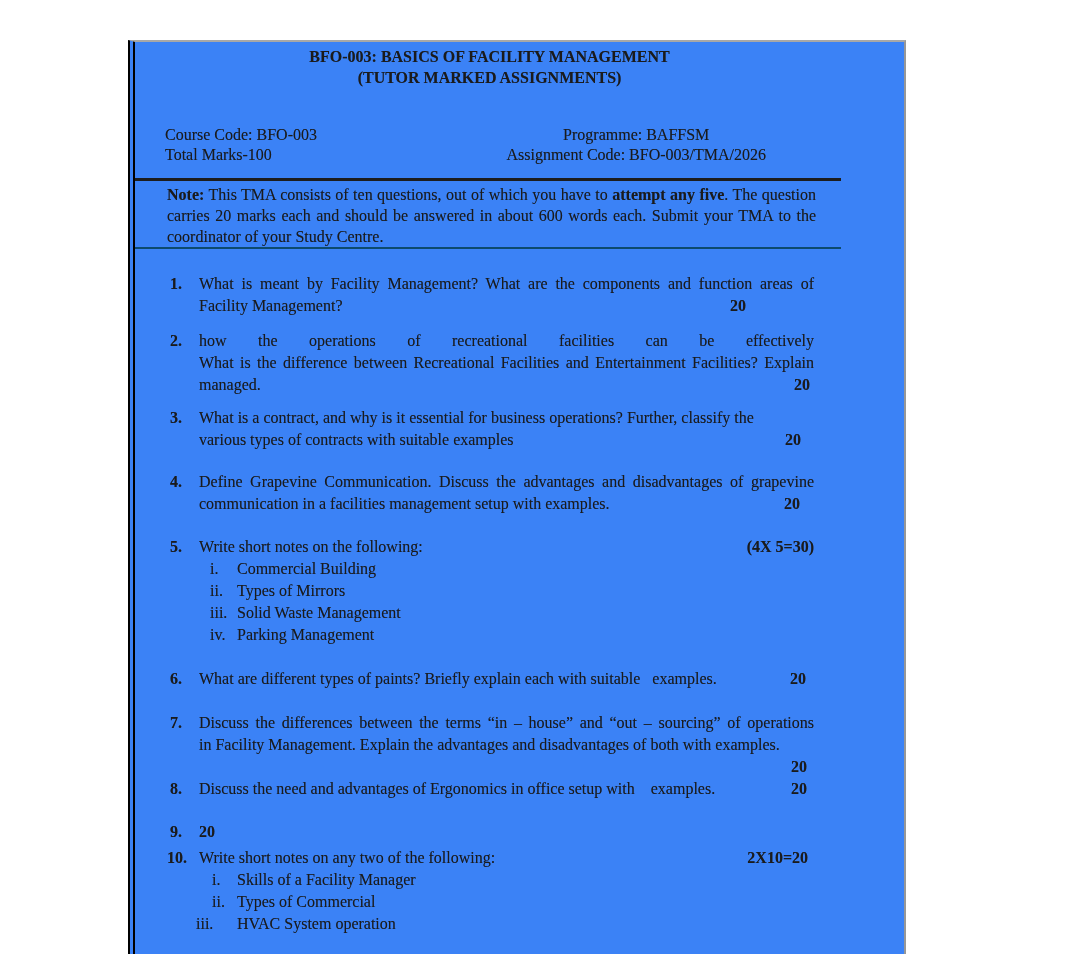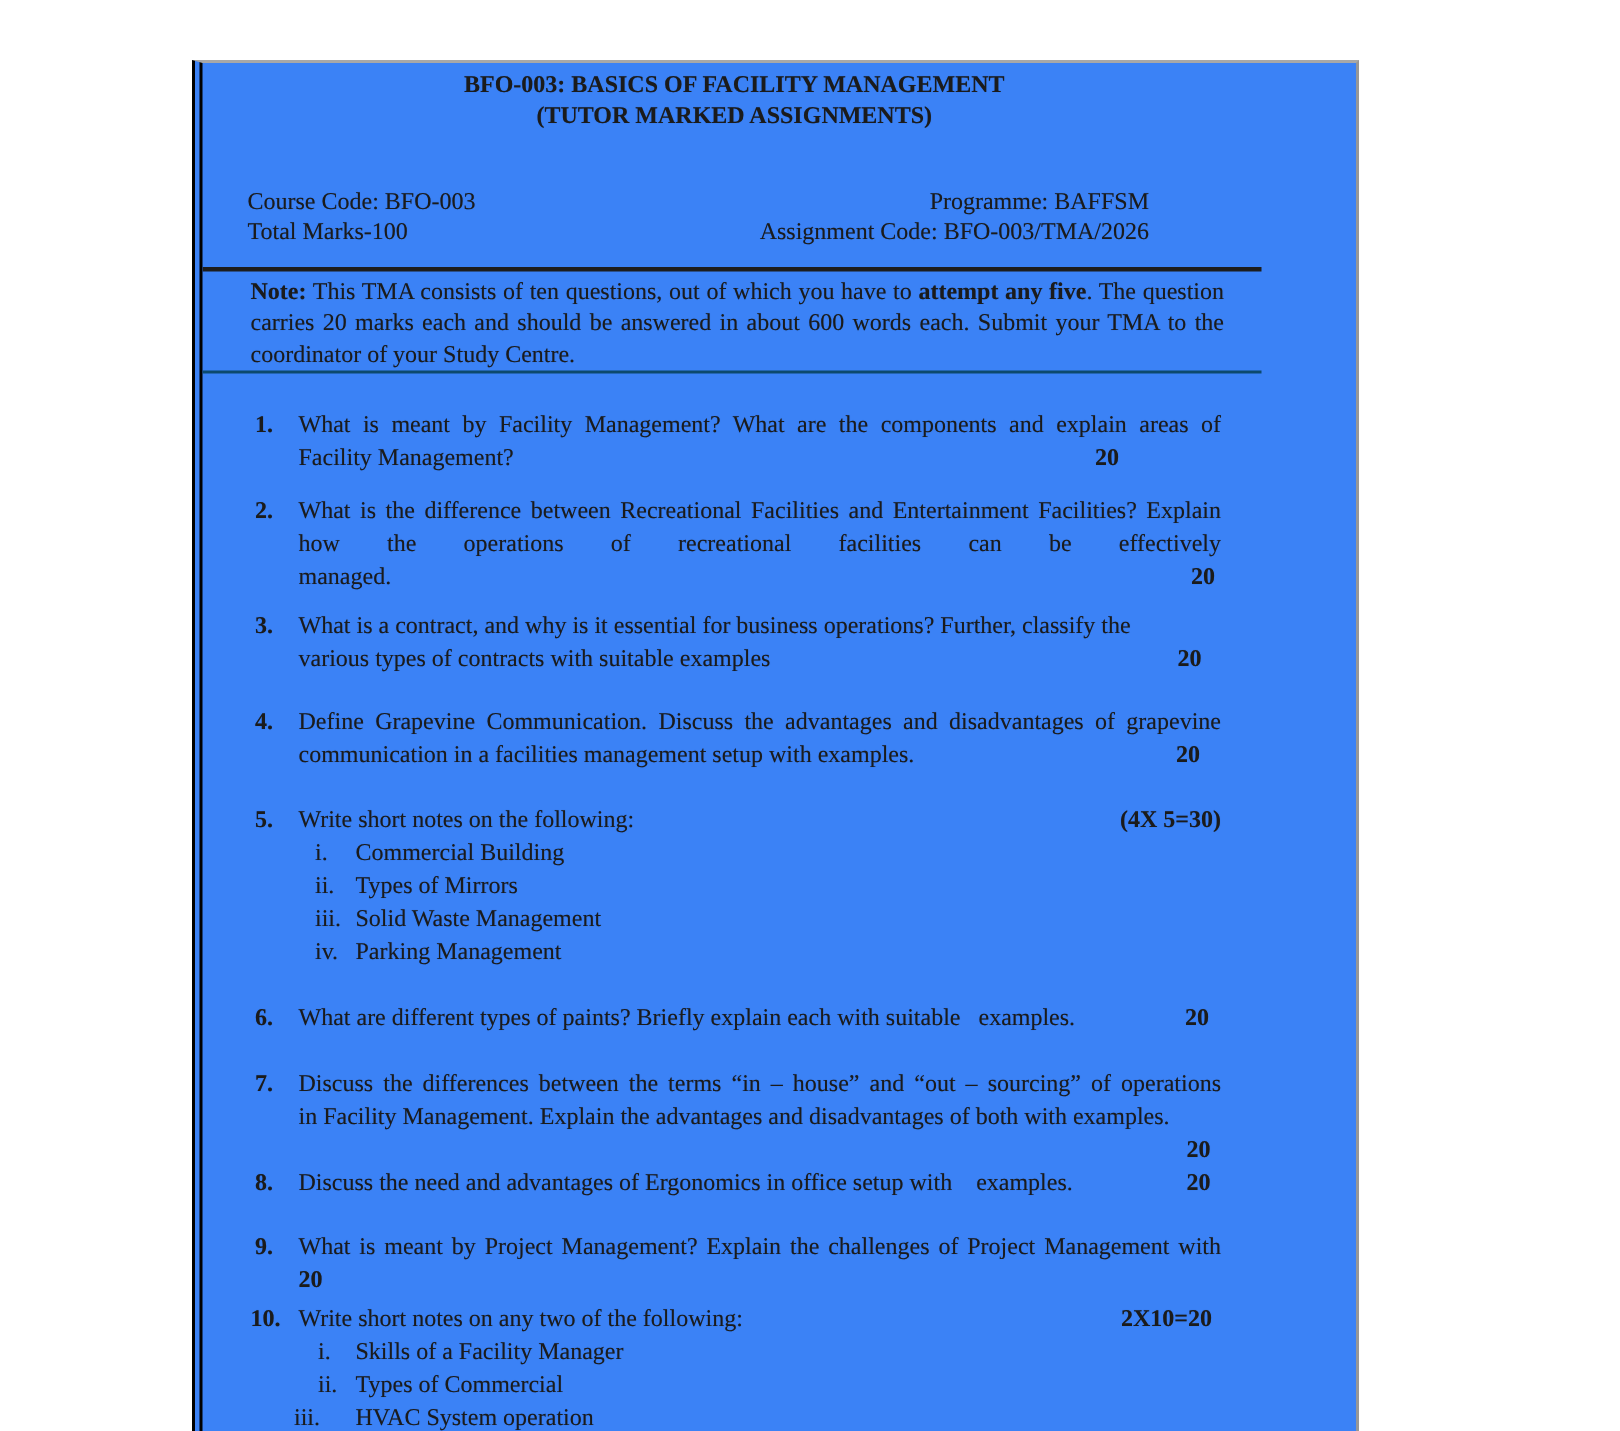--- a/index.html
+++ b/index.html
@@ -6,21 +6,21 @@
   body{width:1080px;height:954px;position:relative;overflow:hidden;
        font-family:"Liberation Serif","DejaVu Serif",serif;color:#1b1b1b;
        font-size:16px;line-height:22px;}
   .canvas{position:absolute;inset:0;background:#ffffff;overflow:hidden;}
   .page{position:absolute;left:128px;top:40px;width:778px;height:914px;box-sizing:border-box;
         border-top:2px solid #a8a8a8;border-right:2px solid #979797;border-left:7px double #000;
         padding:4px 60px 0 30px;overflow:hidden;background:#3b82f6;
         text-shadow:0 0 .5px rgba(0,0,0,.35);}
   .titles{text-align:center;margin-right:30px;font-weight:bold;line-height:21px;}
   .hdr{display:flex;justify-content:space-between;font-weight:normal;margin-top:37px;line-height:20px;}
-  .hdr-right{text-align:right;margin-right:78px;}
+  .hdr-right{text-align:center;margin-right:78px;}
   .note{margin:13px 3px 0 -30px;border-top:3px solid #1d1d1d;border-bottom:2px solid #0c4a6e;
         padding:3px 25px 0 32px;text-align:justify;line-height:21px;}
   .b{font-weight:bold;}
   .qs{margin-top:24px;}
   .q{display:flex;margin-top:13px;}
   .qn{flex:none;width:34px;box-sizing:border-box;padding-left:5px;font-weight:bold;}
   .qb{flex:none;width:615px;}
   .ln{display:flex;justify-content:space-between;gap:28px;}
   .ln>span:first-child{white-space:pre-wrap;}
   .jf{text-align:justify;text-align-last:justify;}
@@ -55,33 +55,33 @@
       </div>
     </div>
 
     <div class="note"><span class="b">Note:</span><span> This TMA consists of ten questions, out of which you have to </span><span class="b">attempt any five</span><span>. The question carries 20 marks each and should be answered in about 600 words each. Submit your TMA to the coordinator of your Study Centre.</span></div>
 
     <div class="qs">
 
       <div class="q" style="margin-top:0">
         <div class="qn">1.</div>
         <div class="qb">
-          <div class="jf">What is meant by Facility Management? What are the components and explain areas of</div>
+          <div class="jf">What is meant by Facility Management? What are the components and function areas of</div>
           <div class="ln">
             <span>Facility Management?</span>
             <span class="mk" style="margin-right:68px">20</span>
           </div>
         </div>
       </div>
 
       <div class="q">
         <div class="qn">2.</div>
         <div class="qb">
+          <div class="jf">how the operations of recreational facilities can be effectively</div>
           <div class="jf">What is the difference between Recreational Facilities and Entertainment Facilities? Explain</div>
-          <div class="jf">how the operations of recreational facilities can be effectively</div>
           <div class="ln">
             <span>managed.</span>
             <span class="mk" style="margin-right:4px">20</span>
           </div>
         </div>
       </div>
 
       <div class="q" style="margin-top:11px">
         <div class="qn">3.</div>
         <div class="qb">
@@ -157,21 +157,20 @@
           <div class="ln">
             <span>Discuss the need and advantages of Ergonomics in office setup with    examples.</span>
             <span class="mk" style="margin-right:7px">20</span>
           </div>
         </div>
       </div>
 
       <div class="q" style="margin-top:21px">
         <div class="qn">9.</div>
         <div class="qb">
-          <div class="jf">What is meant by Project Management? Explain the challenges of Project Management with</div>
           <div class="ln">
             <span class="mk" style="margin-right:7px">20</span>
           </div>
         </div>
       </div>
 
       <div class="q" style="margin-top:4px">
         <div class="qn" style="padding-left:2px">10.</div>
         <div class="qb">
           <div class="ln">

